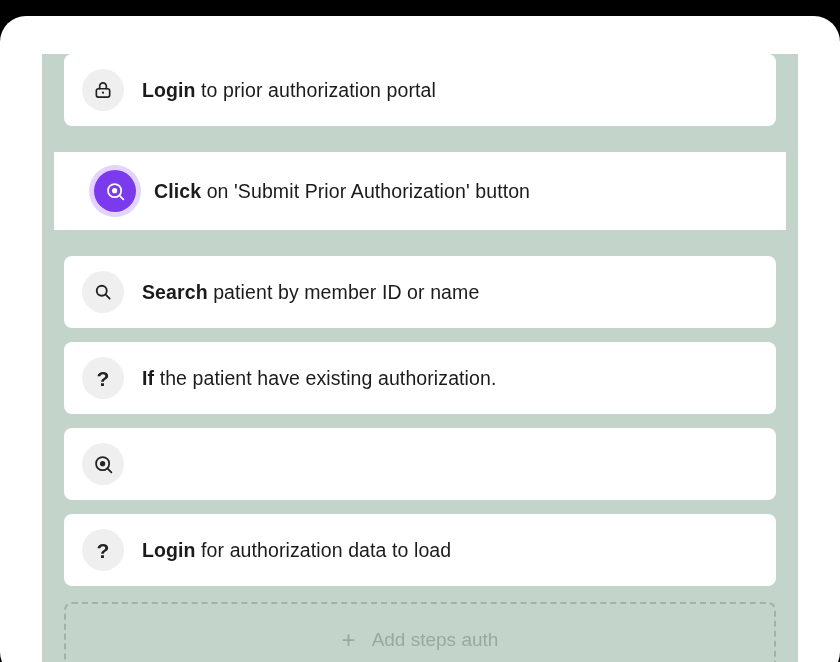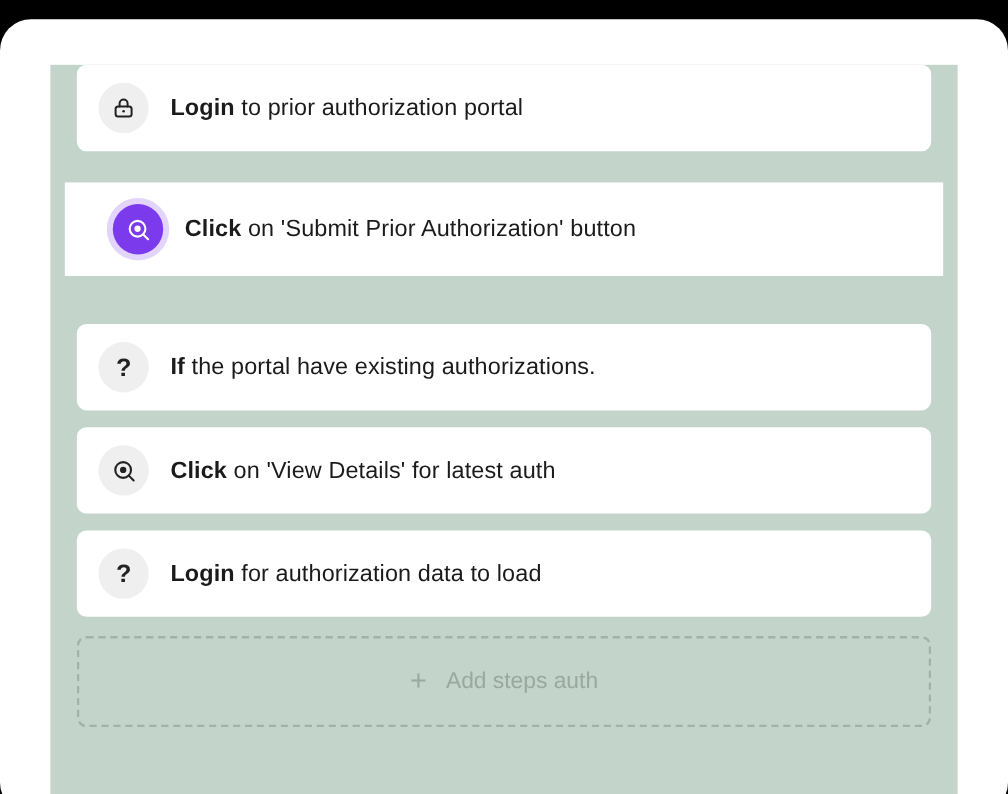--- a/index.html
+++ b/index.html
@@ -133,37 +133,45 @@
           <div class="icon-badge accent">
             <svg width="21" height="21" viewBox="0 0 24 24" fill="none" stroke="currentColor" stroke-width="2" stroke-linecap="round">
               <circle cx="11" cy="11" r="7.5"></circle>
               <circle cx="11" cy="11" r="3" fill="currentColor" stroke="none"></circle>
               <path d="M16.4 16.4 L21 21"></path>
             </svg>
           </div>
           <div class="step-text"><span class="lead">Click</span><span> on 'Submit Prior Authorization' button</span></div>
         </div>
         <div class="gap"></div>
+        <div class="step-card inset">
+          <div class="icon-badge">
+            <svg width="20" height="20" viewBox="0 0 24 24" fill="none" stroke="currentColor" stroke-width="2.2" stroke-linecap="round">
+              <circle cx="10.5" cy="10.5" r="6"></circle>
+              <line x1="15.2" y1="15.2" x2="20" y2="20"></line>
+            </svg>
+          </div>
+          <div class="step-text"><span class="lead">Search</span><span> patient by member ID or name</span></div>
+        </div>
         <div class="gap"></div>
         <div class="step-card inset">
           <div class="icon-badge">
             <span class="q">?</span>
           </div>
-          <div class="step-text"><span class="lead">If</span><span> the portal have existing authorizations.</span></div>
+          <div class="step-text"><span class="lead">If</span><span> the patient have existing authorization.</span></div>
         </div>
         <div class="gap"></div>
         <div class="step-card inset">
           <div class="icon-badge">
             <svg width="21" height="21" viewBox="0 0 24 24" fill="none" stroke="currentColor" stroke-width="2" stroke-linecap="round">
               <circle cx="11" cy="11" r="7.5"></circle>
               <circle cx="11" cy="11" r="3" fill="currentColor" stroke="none"></circle>
               <path d="M16.4 16.4 L21 21"></path>
             </svg>
           </div>
-          <div class="step-text"><span class="lead">Click</span><span> on 'View Details' for latest auth</span></div>
         </div>
         <div class="gap"></div>
         <div class="step-card inset">
           <div class="icon-badge">
             <span class="q">?</span>
           </div>
           <div class="step-text"><span class="lead">Login</span><span> for authorization data to load</span></div>
         </div>
         <div class="add-steps">
           <span class="plus">+</span>

